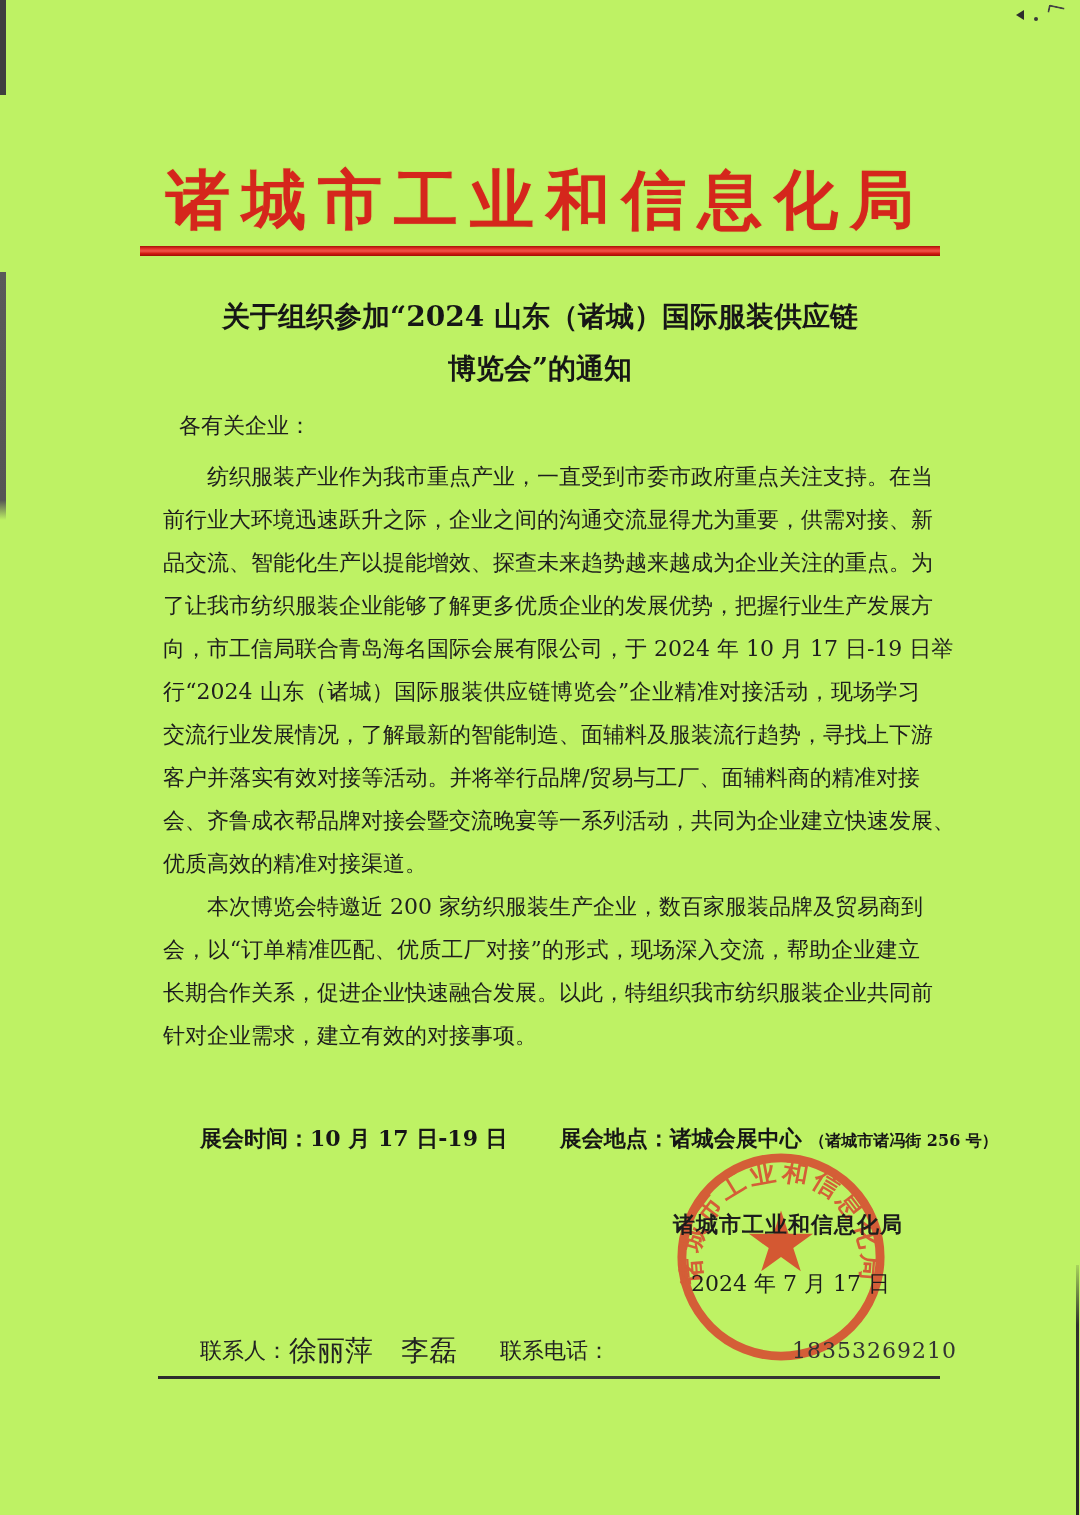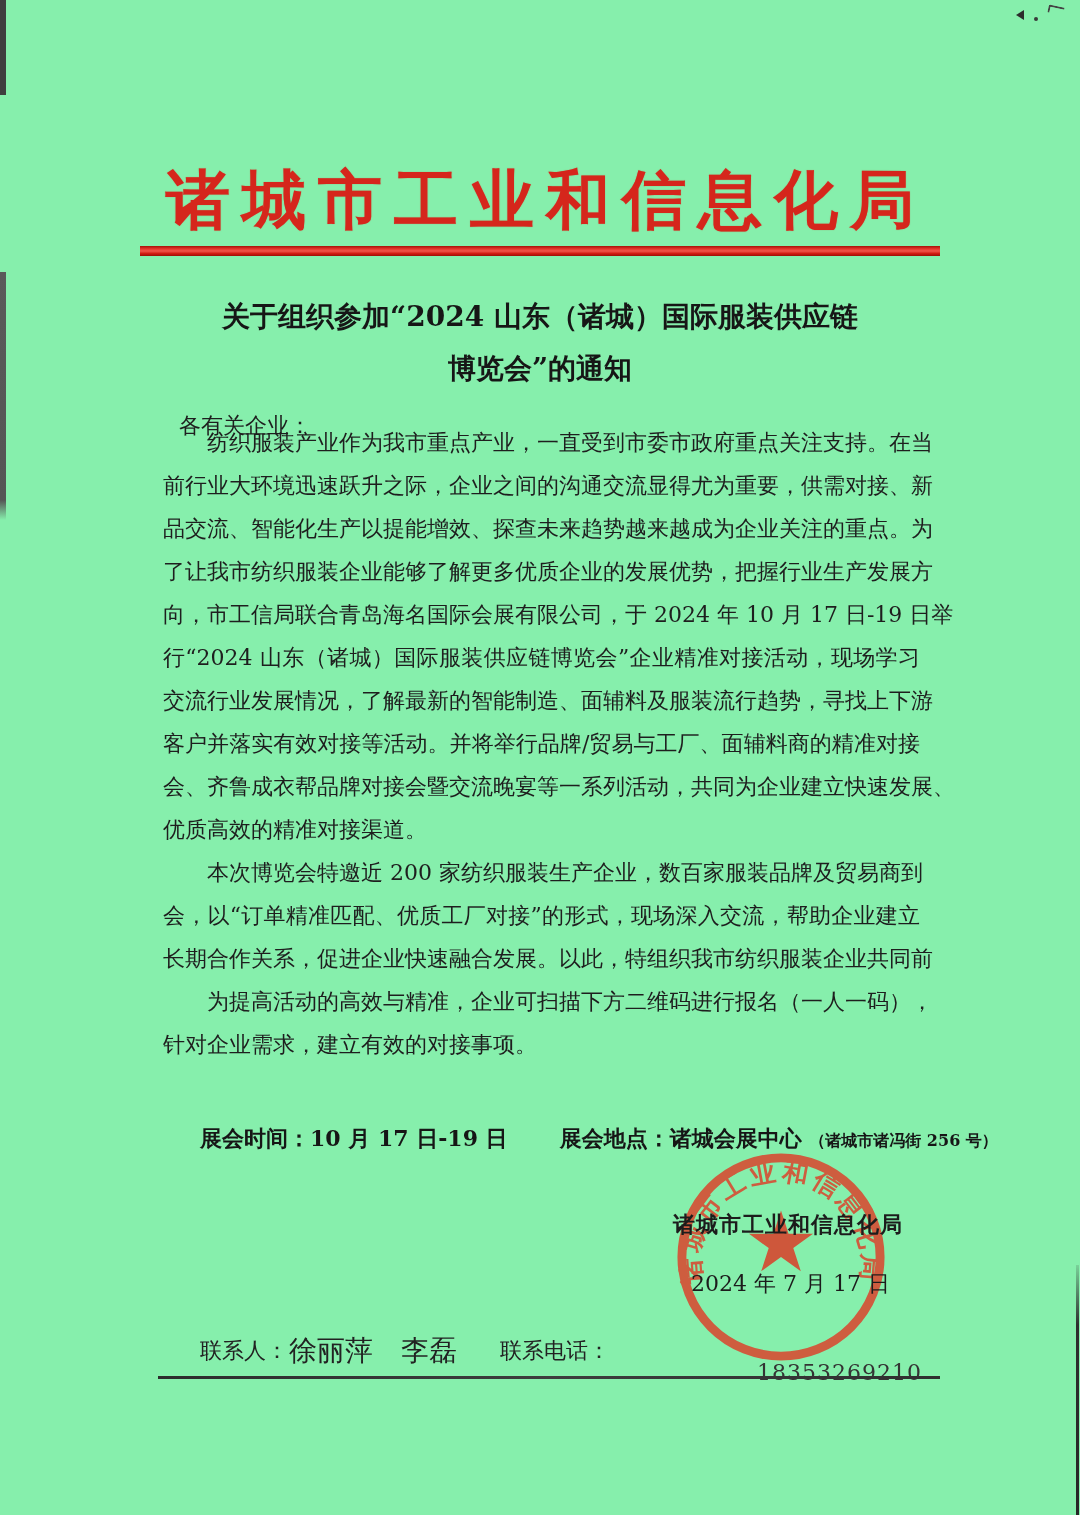--- a/index.html
+++ b/index.html
@@ -1,21 +1,21 @@
 <!DOCTYPE html>
 <html><head>
 <meta charset="utf-8">
 <style>
   * { margin:0; padding:0; box-sizing:border-box; }
   html,body { background:#e9e9e9; }
   #page {
     position:relative;
     width:1080px; height:1515px;
     margin:0 auto;
-    background:#86efac;
+    background:#bef264;
     overflow:hidden;
     font-family:"DejaVu Serif","Liberation Serif",serif;
     color:#1e1e1e;
   }
   
   .edge-left {
     position:absolute; left:0; top:0; width:6px; height:530px;
     background:linear-gradient(180deg,
       #3f3f3f 0px,#3f3f3f 95px,
       rgba(0,0,0,0) 95px,rgba(0,0,0,0) 272px,
@@ -60,21 +60,21 @@
   .doc-title { position:absolute; left:0; width:1080px; text-align:center;
     font-size:28px; font-weight:bold; color:#161616; }
   .doc-title.l1 { top:298px; }
   .doc-title.l2 { top:350px; }
 
   
   .salutation {
     position:absolute; left:179px; top:404px;
     font-size:22px; line-height:43px; color:#1e1e1e;
   }
-  .body-block { position:absolute; left:163px; top:421px; width:757px; }
+  .body-block { position:absolute; left:163px; top:455px; width:757px; }
   .bline {
     width:757px; height:43px; line-height:43px;
     font-size:22px; color:#1e1e1e;
     text-align:justify; text-align-last:justify;
     white-space:nowrap;
   }
   .bline.end { text-align-last:left; }
   .bline.indent { text-indent:44px; }
 
   
@@ -98,21 +98,21 @@
   }
   .sig-date {
     position:absolute; left:691px; top:1257px;
     font-size:22px; color:#1c1c1c; z-index:3;margin-top:12px;
   }
 
   
   .footer-label-1 { position:absolute; left:200px; top:1336px; font-size:22px; line-height:30px; color:#222; }
   .footer-names   { position:absolute; left:289px; top:1336px; font-size:28px; line-height:30px; color:#222; }
   .footer-label-2 { position:absolute; left:500px; top:1336px; font-size:22px; line-height:30px; color:#222; }
-  .footer-phone   { position:absolute; left:757px; top:1336px; font-size:22px; line-height:30px; color:#333; letter-spacing:1px;margin-top:22px; }
+  .footer-phone   { position:absolute; left:792px; top:1336px; font-size:22px; line-height:30px; color:#333; letter-spacing:1px; }
   .footer-rule {
     position:absolute; left:158px; top:1376px; width:782px; height:3px;
     background:linear-gradient(90deg,#2c2c2c,#3d3d3d 50%,#2f2f2f);
   }
 </style>
 </head>
 <body>
 
 <div id="page">
 
@@ -137,21 +137,20 @@
     <div class="bline">了让我市纺织服装企业能够了解更多优质企业的发展优势，把握行业生产发展方</div>
     <div class="bline">向，市工信局联合青岛海名国际会展有限公司，于 2024 年 10 月 17 日-19 日举</div>
     <div class="bline">行“2024 山东（诸城）国际服装供应链博览会”企业精准对接活动，现场学习</div>
     <div class="bline">交流行业发展情况，了解最新的智能制造、面辅料及服装流行趋势，寻找上下游</div>
     <div class="bline">客户并落实有效对接等活动。并将举行品牌/贸易与工厂、面辅料商的精准对接</div>
     <div class="bline">会、齐鲁成衣帮品牌对接会暨交流晚宴等一系列活动，共同为企业建立快速发展、</div>
     <div class="bline end">优质高效的精准对接渠道。</div>
     <div class="bline indent">本次博览会特邀近 200 家纺织服装生产企业，数百家服装品牌及贸易商到</div>
     <div class="bline">会，以“订单精准匹配、优质工厂对接”的形式，现场深入交流，帮助企业建立</div>
     <div class="bline">长期合作关系，促进企业快速融合发展。以此，特组织我市纺织服装企业共同前</div>
-    <div class="bline indent">为提高活动的高效与精准，企业可扫描下方二维码进行报名（一人一码），</div>
     <div class="bline end">针对企业需求，建立有效的对接事项。</div>
   </div>
 
   <div class="event-info">
     <span>展会时间：</span><span>10 月 17 日-19 日</span><span class="gap"></span><span>展会地点：</span><span>诸城会展中心</span> <span class="note">（诸城市诸冯街 256 号）</span>
   </div>
 
   <svg class="seal" viewBox="0 0 220 220">
     <circle cx="110" cy="110" r="100" fill="none" stroke="#d84a31" stroke-width="9"></circle>
     <path id="sealArc" d="M 42.6,161.8 A 82,82 0 1 1 177.4,161.8" fill="none"></path>

